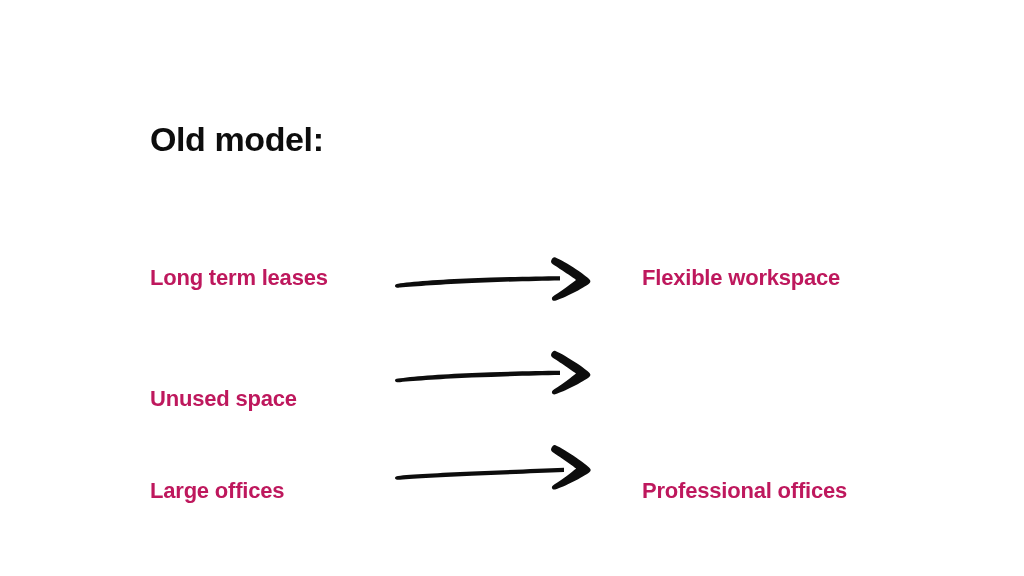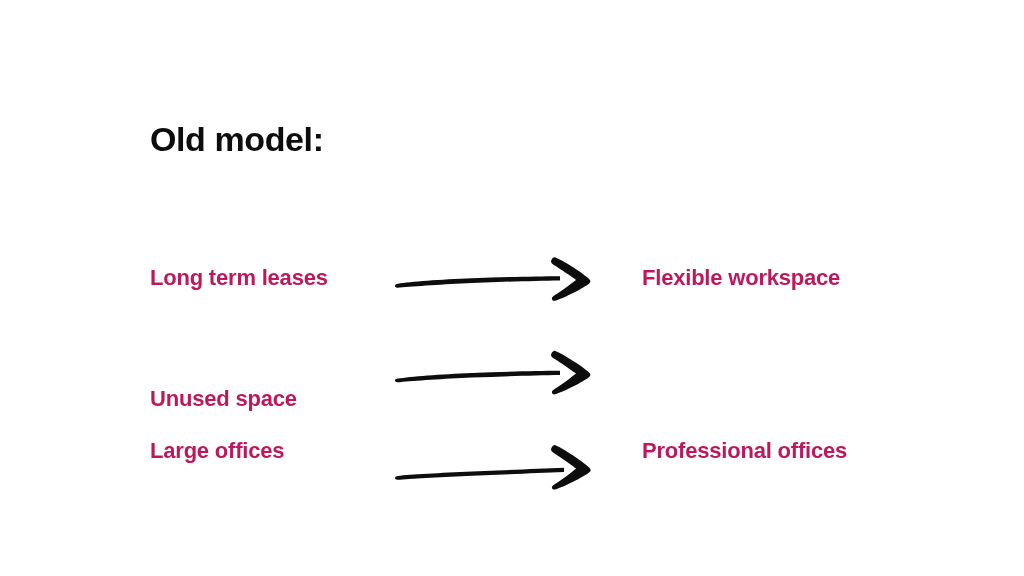--- a/index.html
+++ b/index.html
@@ -38,21 +38,21 @@
     color: #be185d;
     letter-spacing: -0.2px;
     white-space: nowrap;
     line-height: 1;
   }
   .col-left  { left: 150px; }
   .col-right { left: 642px; }
 
   .row-1 { top: 267px; }
   .row-2 { top: 361px; margin-top: 27px; }
-  .row-3 { top: 440px; }
+  .row-3 { top: 480px; }
 
   .arrow {
     position: absolute;
     left: 392px;
     width: 210px;
     height: 56px;
   }
   .arrow-1 { top: 251px; }
   .arrow-2 { top: 345px; }
   .arrow-3 { top: 440px; }

